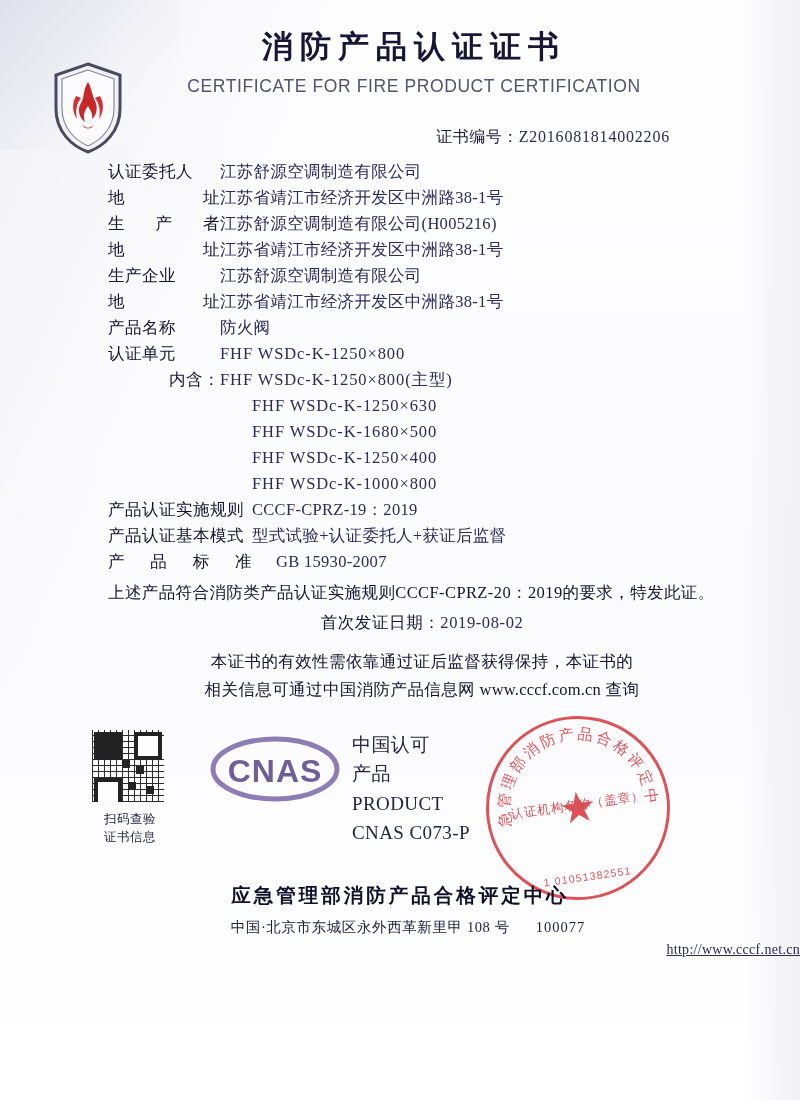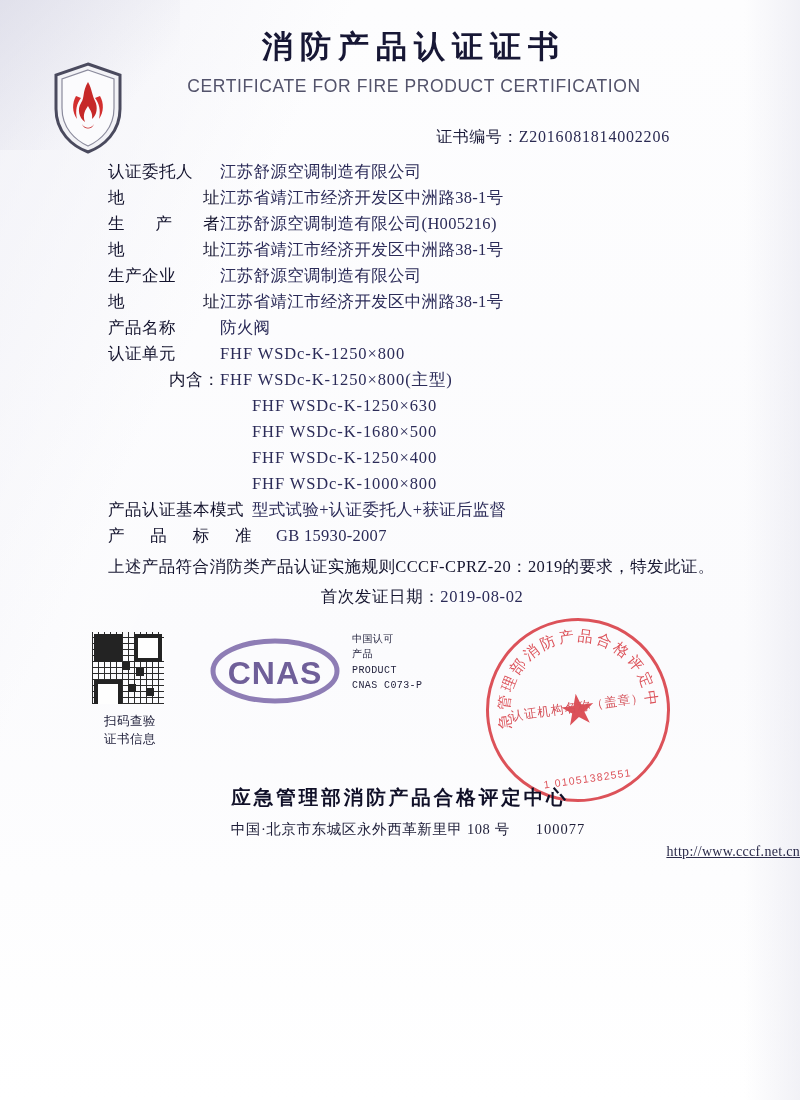--- a/index.html
+++ b/index.html
@@ -212,25 +212,25 @@
     position: absolute;
     left: 210px;
     top: 4px;
     width: 130px;
     height: 70px;
   }
   .cnas-text {
     position: absolute;
     left: 352px;
     top: 0px;
-    font-size: 10px;
+    font-size: 19px;
     line-height: 1.55;
     color: #24243f;
     letter-spacing: 0.4px;
-    font-family: Liberation Mono, monospace;
+    font-family: Liberation Serif, serif;
   }
 
   .stamp {
     position: absolute;
     left: 486px;
     top: -14px;
     width: 178px;
     height: 178px;
     border-radius: 50%;
     border: 3.5px solid #d4232c;
@@ -384,20 +384,24 @@
 
     <div class="row">
       <span class="lbl indent">内含：</span>
       <span class="val mono">FHF WSDc-K-1250×800(主型)</span>
     </div>
     <div class="sub-row">FHF WSDc-K-1250×630</div>
     <div class="sub-row">FHF WSDc-K-1680×500</div>
     <div class="sub-row">FHF WSDc-K-1250×400</div>
     <div class="sub-row">FHF WSDc-K-1000×800</div>
 
+    <div class="row">
+      <span class="lbl" style="flex:0 0 144px">产品认证实施规则</span>
+      <span class="val">CCCF-CPRZ-19：2019</span>
+    </div>
 
     <div class="row">
       <span class="lbl" style="flex:0 0 144px">产品认证基本模式</span>
       <span class="val">型式试验+认证委托人+获证后监督</span>
     </div>
 
     <div class="row">
       <span class="lbl spread" style="flex:0 0 144px; padding-right:24px">
           <span>产</span>
           <span>品</span>
@@ -407,20 +411,24 @@
       <span class="val">GB 15930-2007</span>
     </div>
 
     <div class="para">上述产品符合消防类产品认证实施规则CCCF-CPRZ-20：2019的要求，特发此证。</div>
 
     <div class="center-row">
       <span>首次发证日期：</span><span class="v">2019-08-02</span>
     </div>
 
 
+    <div class="note">
+      <div>本证书的有效性需依靠通过证后监督获得保持，本证书的</div>
+      <div><span>相关信息可通过中国消防产品信息网 </span><span class="url">www.cccf.com.cn</span><span> 查询</span></div>
+    </div>
   </div>
 
   <div class="bottom">
 
     <div class="qr-wrap">
       <div class="qr">
         <div class="qr-inner"></div>
         <div class="qr-dot" style="left:30px; top:30px;"></div>
         <div class="qr-dot" style="left:44px; top:36px;"></div>
         <div class="qr-dot" style="left:36px; top:52px;"></div>

